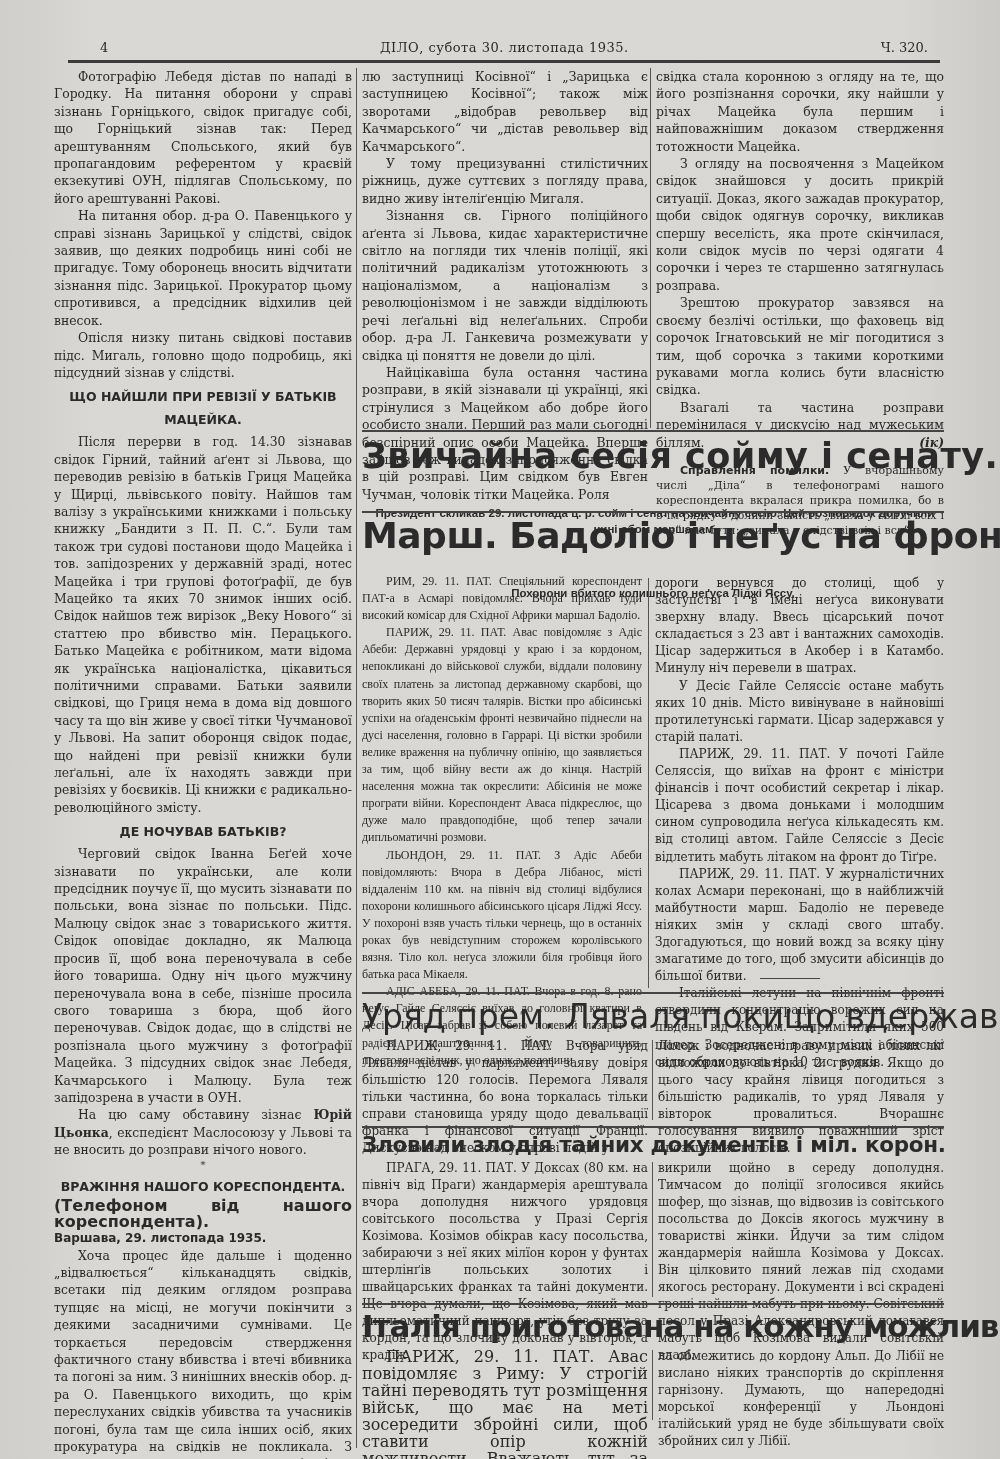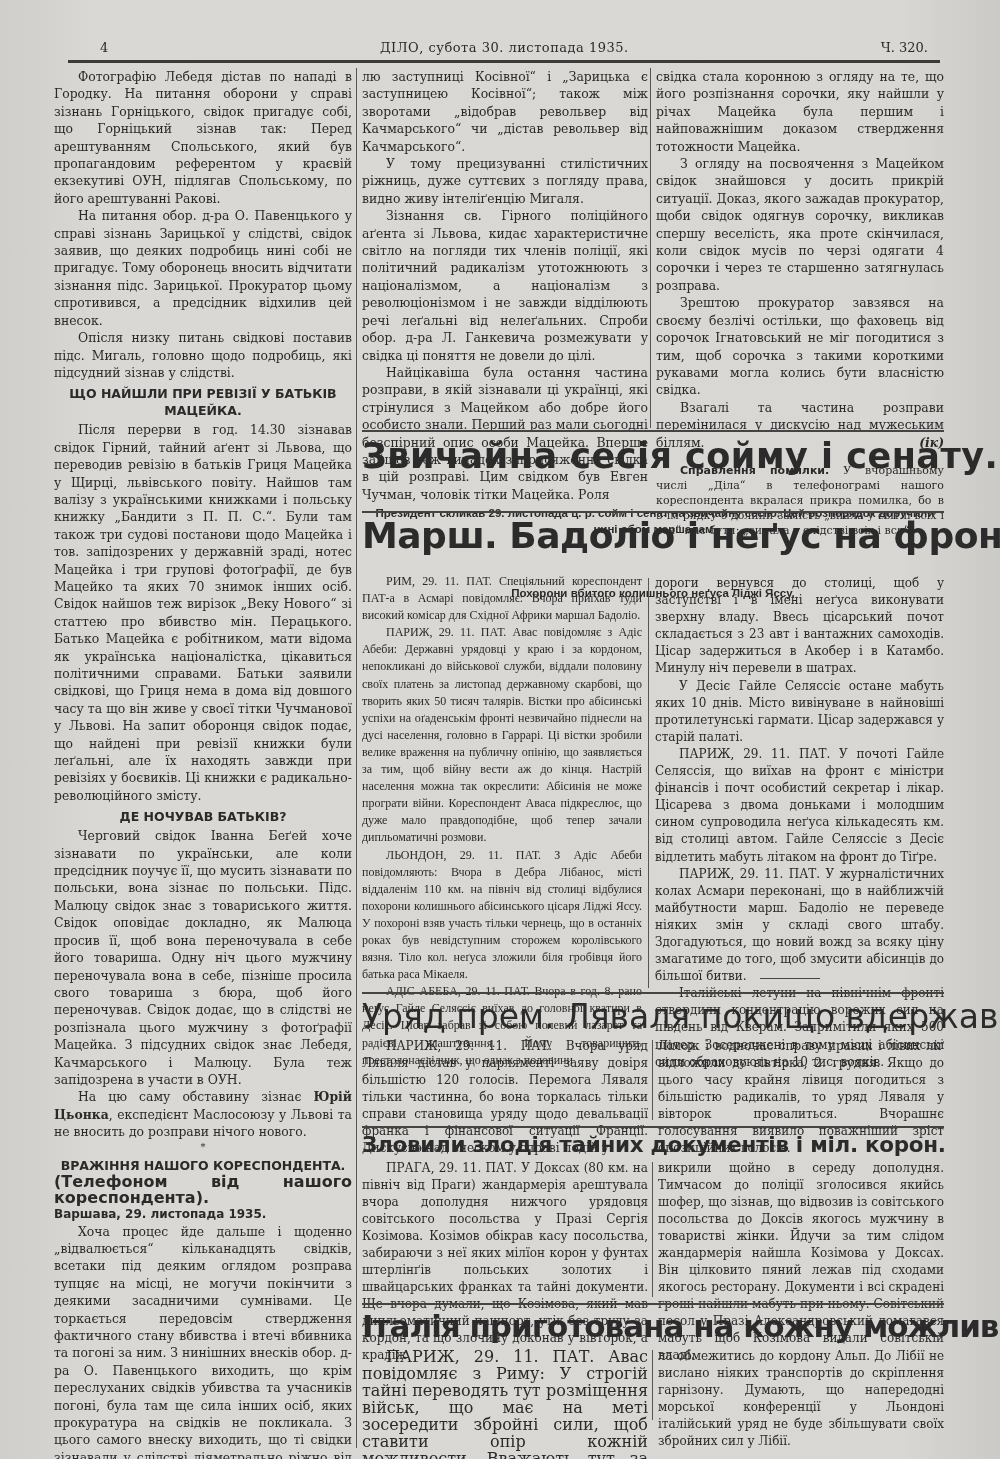--- a/index.html
+++ b/index.html
@@ -17,21 +17,21 @@
   .masthead .pg { position: absolute; left: 40px; top: 0; }
   .masthead .mid { position: absolute; left: 320px; top: 0; letter-spacing: 0.5px; }
   .masthead .num { position: absolute; right: 12px; top: 0; }
   .rule-top { position: absolute; left: 68px; top: 60px; width: 872px; height: 3px; background: #3b3b3b; }
 
   .col { position: absolute; font-size: 12.4px; line-height: 17.4px; text-align: justify;
     hyphens: manual; }
   .col p { margin: 0; text-indent: 24px; }
   .col p.noind { text-indent: 0; }
   .col h3 { margin: 4px 0 2px; font-family: "DejaVu Sans", "Liberation Sans", sans-serif;
-    font-size: 12.5px; font-weight: bold; text-align: center; line-height: 17px; }
+    font-size: 12.5px; font-weight: bold; text-align: center; line-height: 23px; }
   .col .sub { font-family: "DejaVu Sans", sans-serif; font-weight: bold; 
     font-size: 16px; line-height: 16px; }
   .col .dateline-right { font-family: "DejaVu Sans", sans-serif; font-weight: bold;
     text-align: left; font-size: 12px; line-height: 17px; }
   .col .star { text-align: center; font-size: 10px; line-height: 12px; }
   .vrule { position: absolute; width: 1px; background: #555; }
   .hrule { position: absolute; height: 2px; background: #444; }
   .headline { position: absolute; font-family: "DejaVu Sans", "Liberation Sans", sans-serif;
     color: #2b2b2b; white-space: nowrap; text-align: center; }
   .deck { position: absolute; font-family: Liberation Sans, sans-serif; font-weight: bold;

